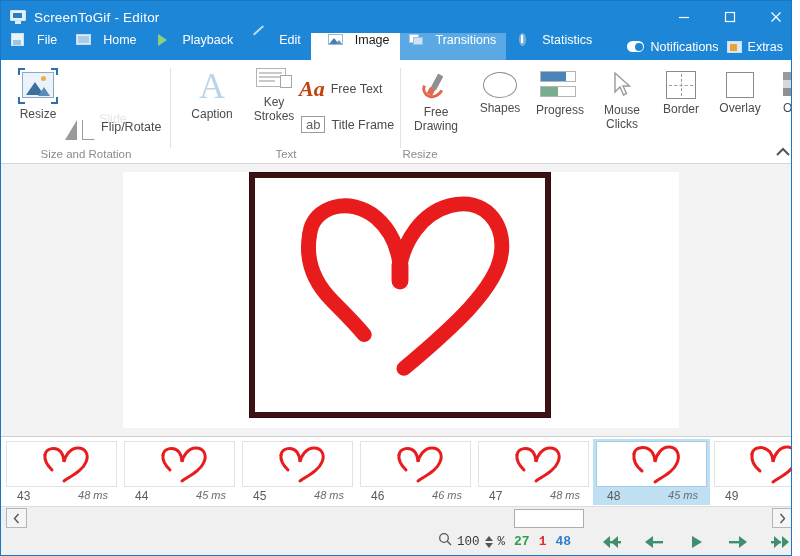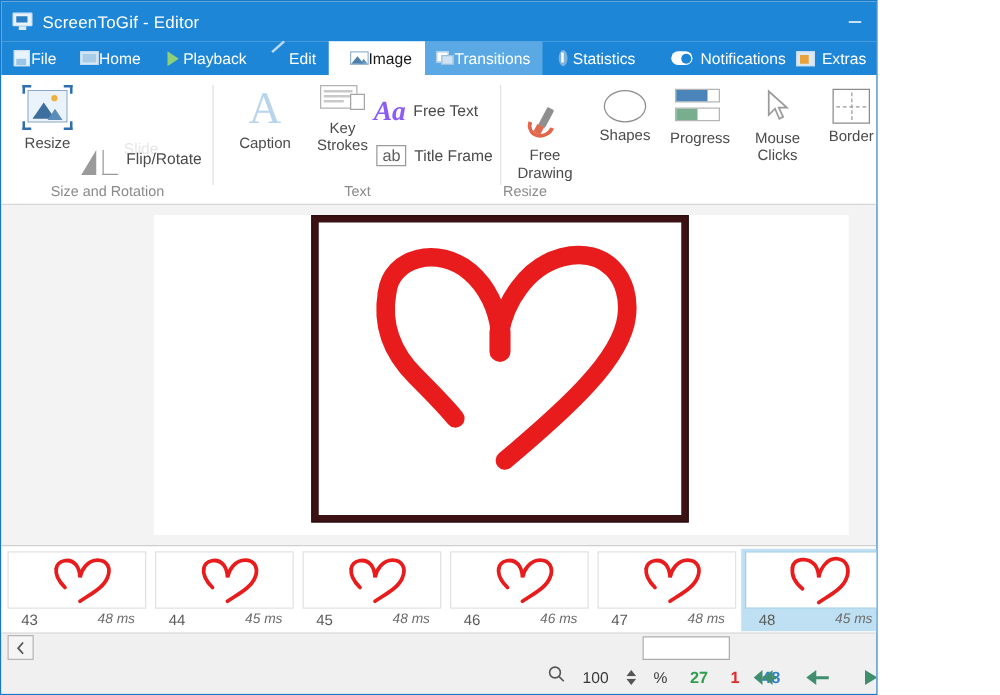--- a/index.html
+++ b/index.html
@@ -2,21 +2,21 @@
 <html><head>
 <meta charset="utf-8">
 <style>
   * { box-sizing: border-box; margin: 0; padding: 0; }
   html, body {
     width: 800px; height: 556px; overflow: hidden;
     font-family: "Liberation Sans", sans-serif;
     background: #ffffff;
   }
   .app {
-    position: relative; width: 702px; height: 556px;
+    position: relative; width: 792px; height: 556px;
     background: #f0f0f0; overflow: hidden;
     border: 1px solid #1878c8;
   }
 
   
   .titlebar {
     position: absolute; left: 0; top: 0; width: 798px; height: 32px;
     background: #1e86d6;
     display: flex; align-items: center;
   }
@@ -47,21 +47,21 @@
     justify-content: center; color: #fff;
   }
   .wbtn svg { display: block; }
 
   
   .tabstrip {
     position: absolute; left: 0; top: 32px; width: 798px; height: 27px;
     background: #1e86d6; display: flex; align-items: stretch;
   }
   .tab {
-    display: flex; align-items: center; gap: 0;
+    display: flex; align-items: flex-start; gap: 12px;
     padding: 0 10px 0 9px; color: #ffffff; font-size: 12.5px;
     white-space: nowrap;
   }
   .tab.active { background: #ffffff; color: #1b1b1b; padding-left: 17px; }
   .tab.hover { background: #5aa9e4; }
   .tab-ico { width: 15px; height: 13px; position: relative; flex: 0 0 auto; }
 
   
   .ic-file .p1 { position:absolute; left:1px; top:0; width:13px; height:13px;
       background:#e9f3fb; border:1px solid #cfe2f3; }
@@ -181,21 +181,21 @@
 
   .i-caption { font-size: 36px; color:#b9d5ec; line-height: 36px;
     font-family: "Liberation Serif", serif; }
   .i-keys { width:36px; height:24px; position:relative; }
   .i-keys .kb { position:absolute; left:0; top:0; width:30px; height:19px;
     background:#ffffff; border:1px solid #b3b3b3; }
   .i-keys .r { position:absolute; height:2px; background:#c9c9c9; }
   .i-keys .pop { position:absolute; right:0; top:7px; width:12px; height:13px;
     background:#ffffff; border:1px solid #a5a5a5; }
 
-  .i-aa { font-size: 22px; font-weight: bold; color:#8b5cf6;
+  .i-aa { font-size: 22px; font-weight: bold; color:#c2410c;
     font-family: "Liberation Serif", serif; font-style: italic; }
   .i-ab { font-size: 13px; color:#5f5f5f; border:1px solid #9b9b9b;
     padding: 0px 4px; background:#fff; }
 
   .i-brush { width:32px; height:30px; position:relative; }
   .i-brush .hand { position:absolute; left:14px; top:2px; width:6px; height:16px;
     background:#8f8f8f; transform: rotate(28deg); border-radius:1px; }
   .i-brush .tip { position:absolute; left:8px; top:16px; width:6px; height:7px;
     background:#e06a50; transform: rotate(28deg); }
   .i-brush .arc { position:absolute; left:2px; top:6px; width:22px; height:20px;
@@ -291,21 +291,21 @@
     position: absolute; left: 513px; top: 2px; width: 70px; height: 19px;
     background: #ffffff; border: 1px solid #adadad;
   }
 
   
   .statusbar {
     position: absolute; left: 0; top: 527px; width: 798px; height: 27px;
     background: #f0f0f0; display:flex; align-items:center;
   }
   .sb-zoom { position:absolute; left: 437px; display:flex; align-items:center;
-    gap: 14px; }
+    gap: 5px; font-family: Liberation Mono, monospace; }
   .zoomval { font-size: 12.5px; color:#3a3a3a; }
   .spin { display:flex; flex-direction:column; gap:2px; }
   .pct { font-size: 12.5px; color:#3a3a3a; }
   .cnt { font-size: 13px; font-weight: 600; margin-left: 4px; }
   .c-green { color:#2f9e4f; } .c-red { color:#e02b2b; } .c-blue { color:#2f7fd0; }
   .navbtns { position:absolute; left: 600px; display:flex; align-items:center;
     gap: 20px; }
   .navbtn { width:22px; height:16px; display:flex; align-items:center;
     justify-content:center; }
   .bottom-strip { position:absolute; left:0; top:554px; width:798px; height:2px;
@@ -466,21 +466,21 @@
       <div class="btn-s" style="left:130px; top:56px;">
         <span class="i-ab">ab</span>
         <span class="lbl">Title Frame</span>
       </div>
 
       <div class="grp-title">Text</div>
       <div class="grp-sep" style="left:229px;"></div>
     </div>
 
     <div class="grp" style="left:400px; width:398px;">
-      <div class="btn-l" style="left:4px; top:24px;">
+      <div class="btn-l" style="left:4px; top:12px;">
         <span class="i-brush">
             <i class="arc"></i>
             <i class="hand"></i>
             <i class="tip"></i>
           </span>
         <span class="lbl">Free Drawing</span>
       </div>
 
       <div class="btn-l" style="left:68px; top:12px;">
         <span class="i-shape"></span>

